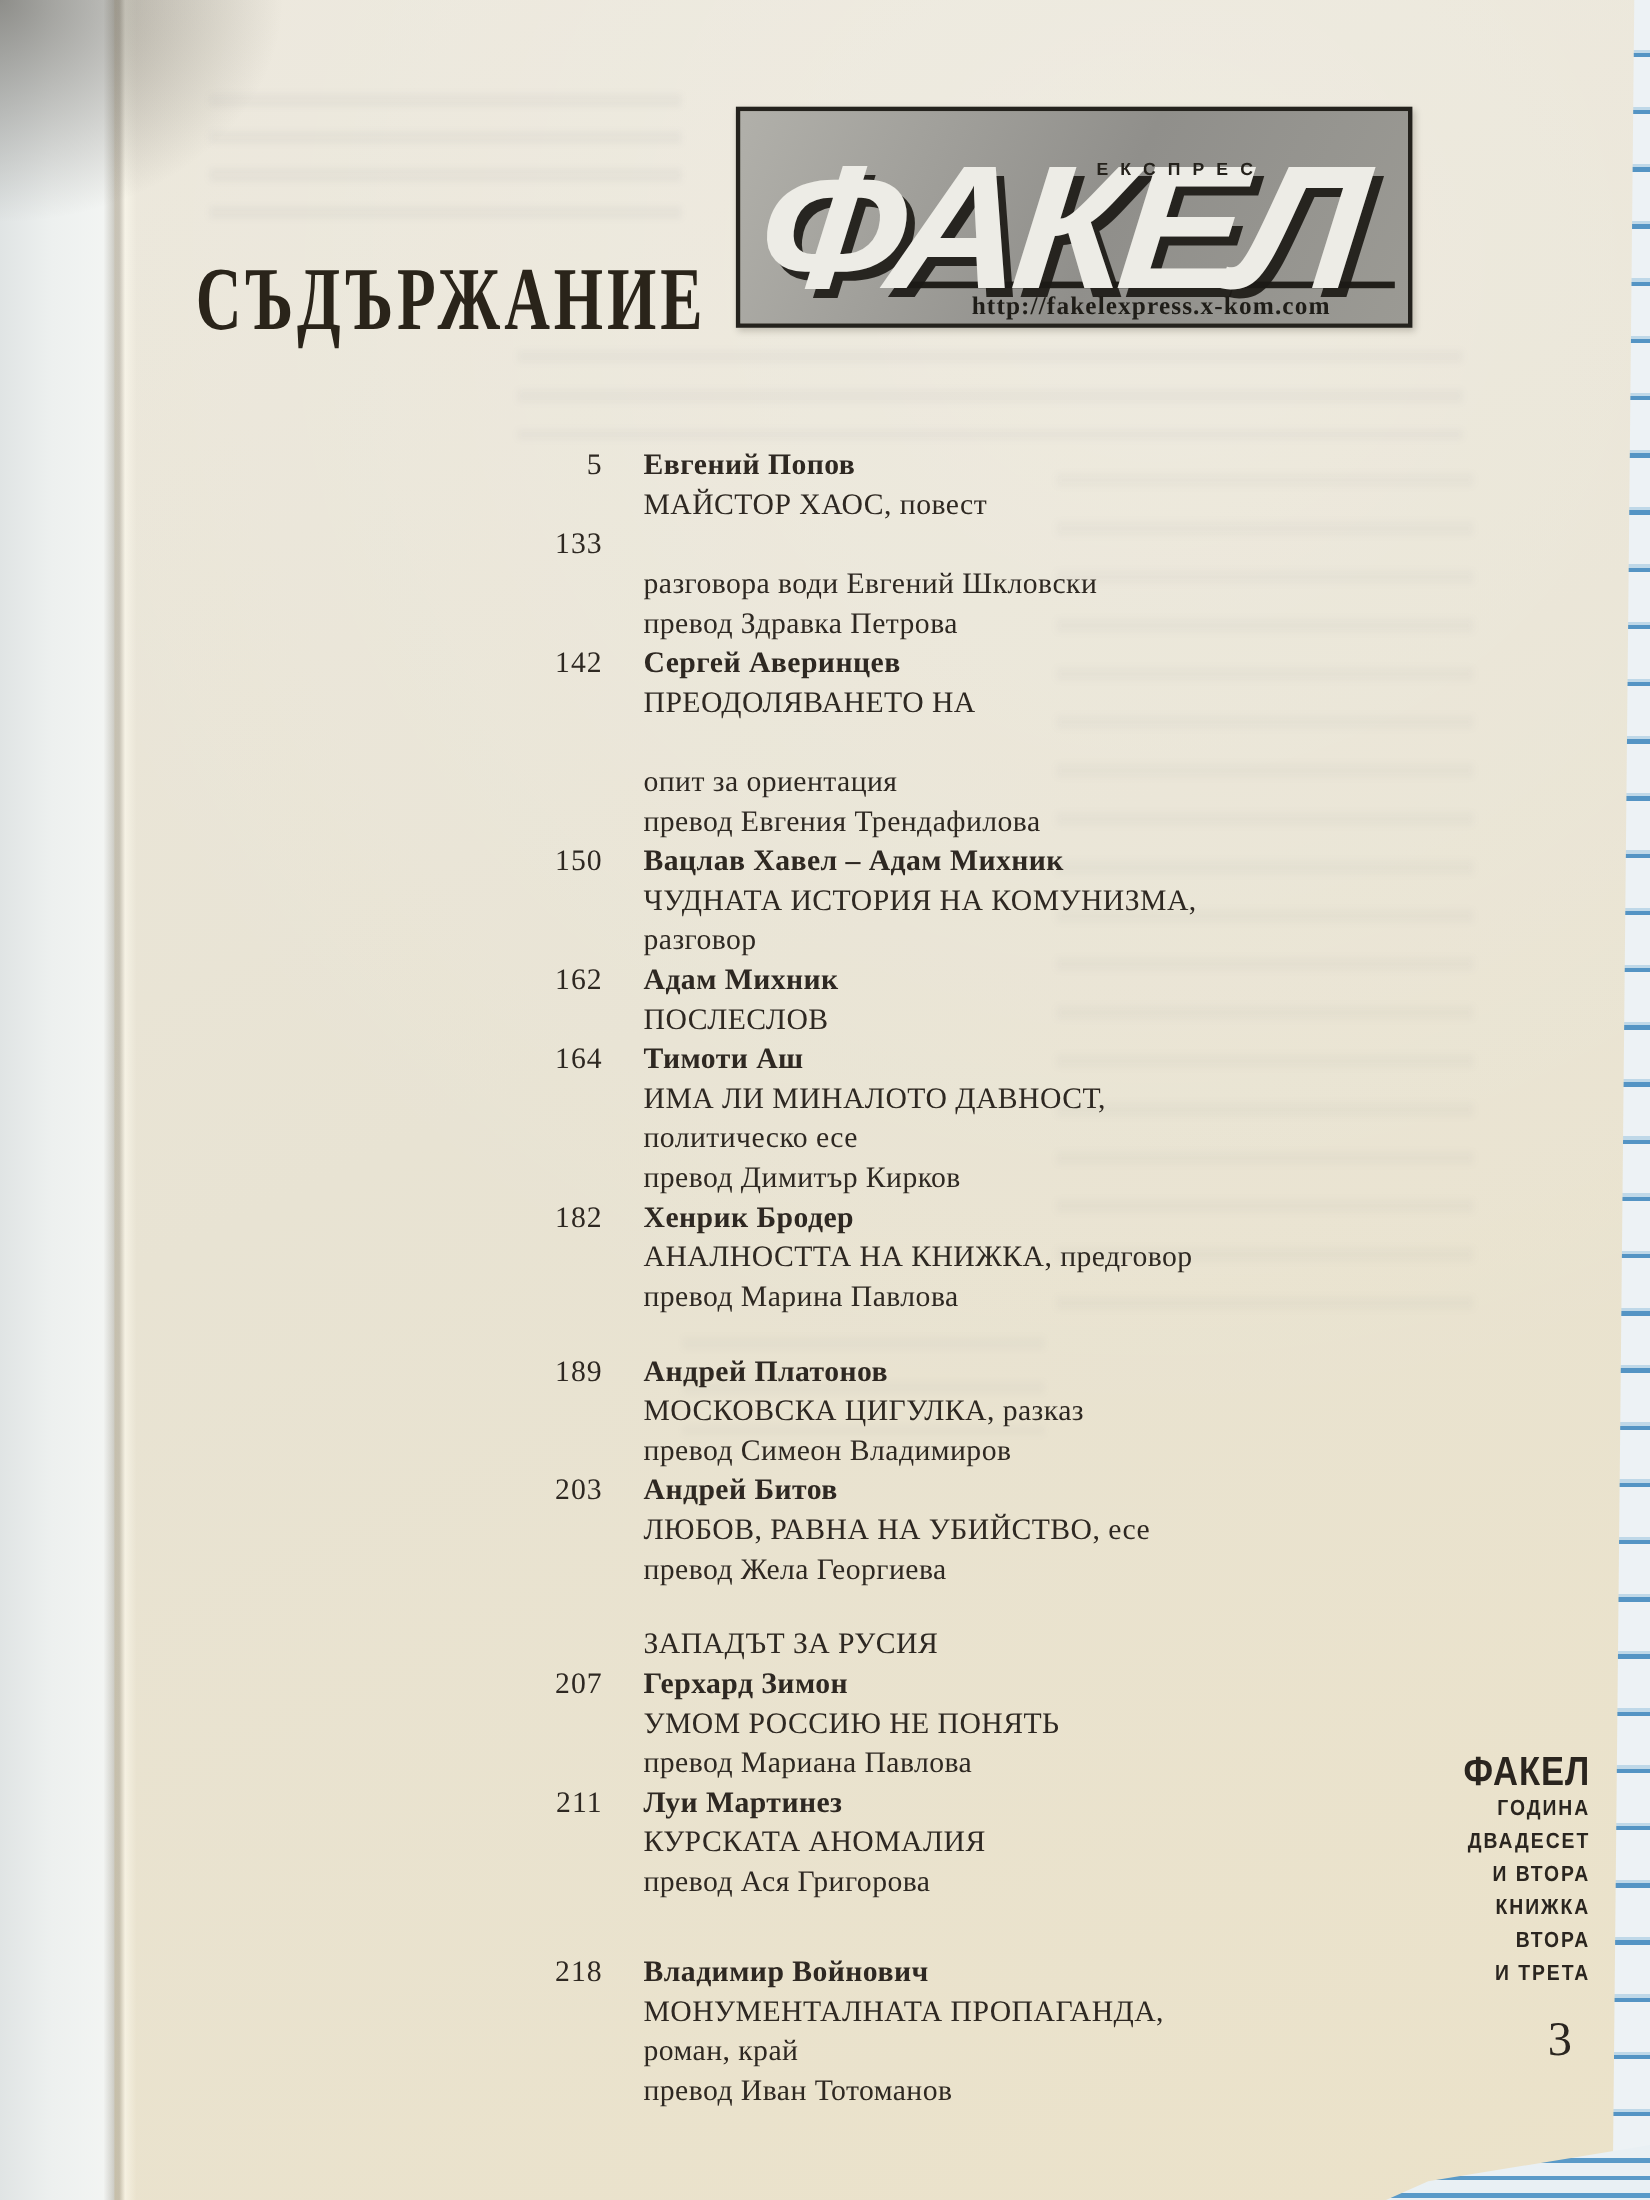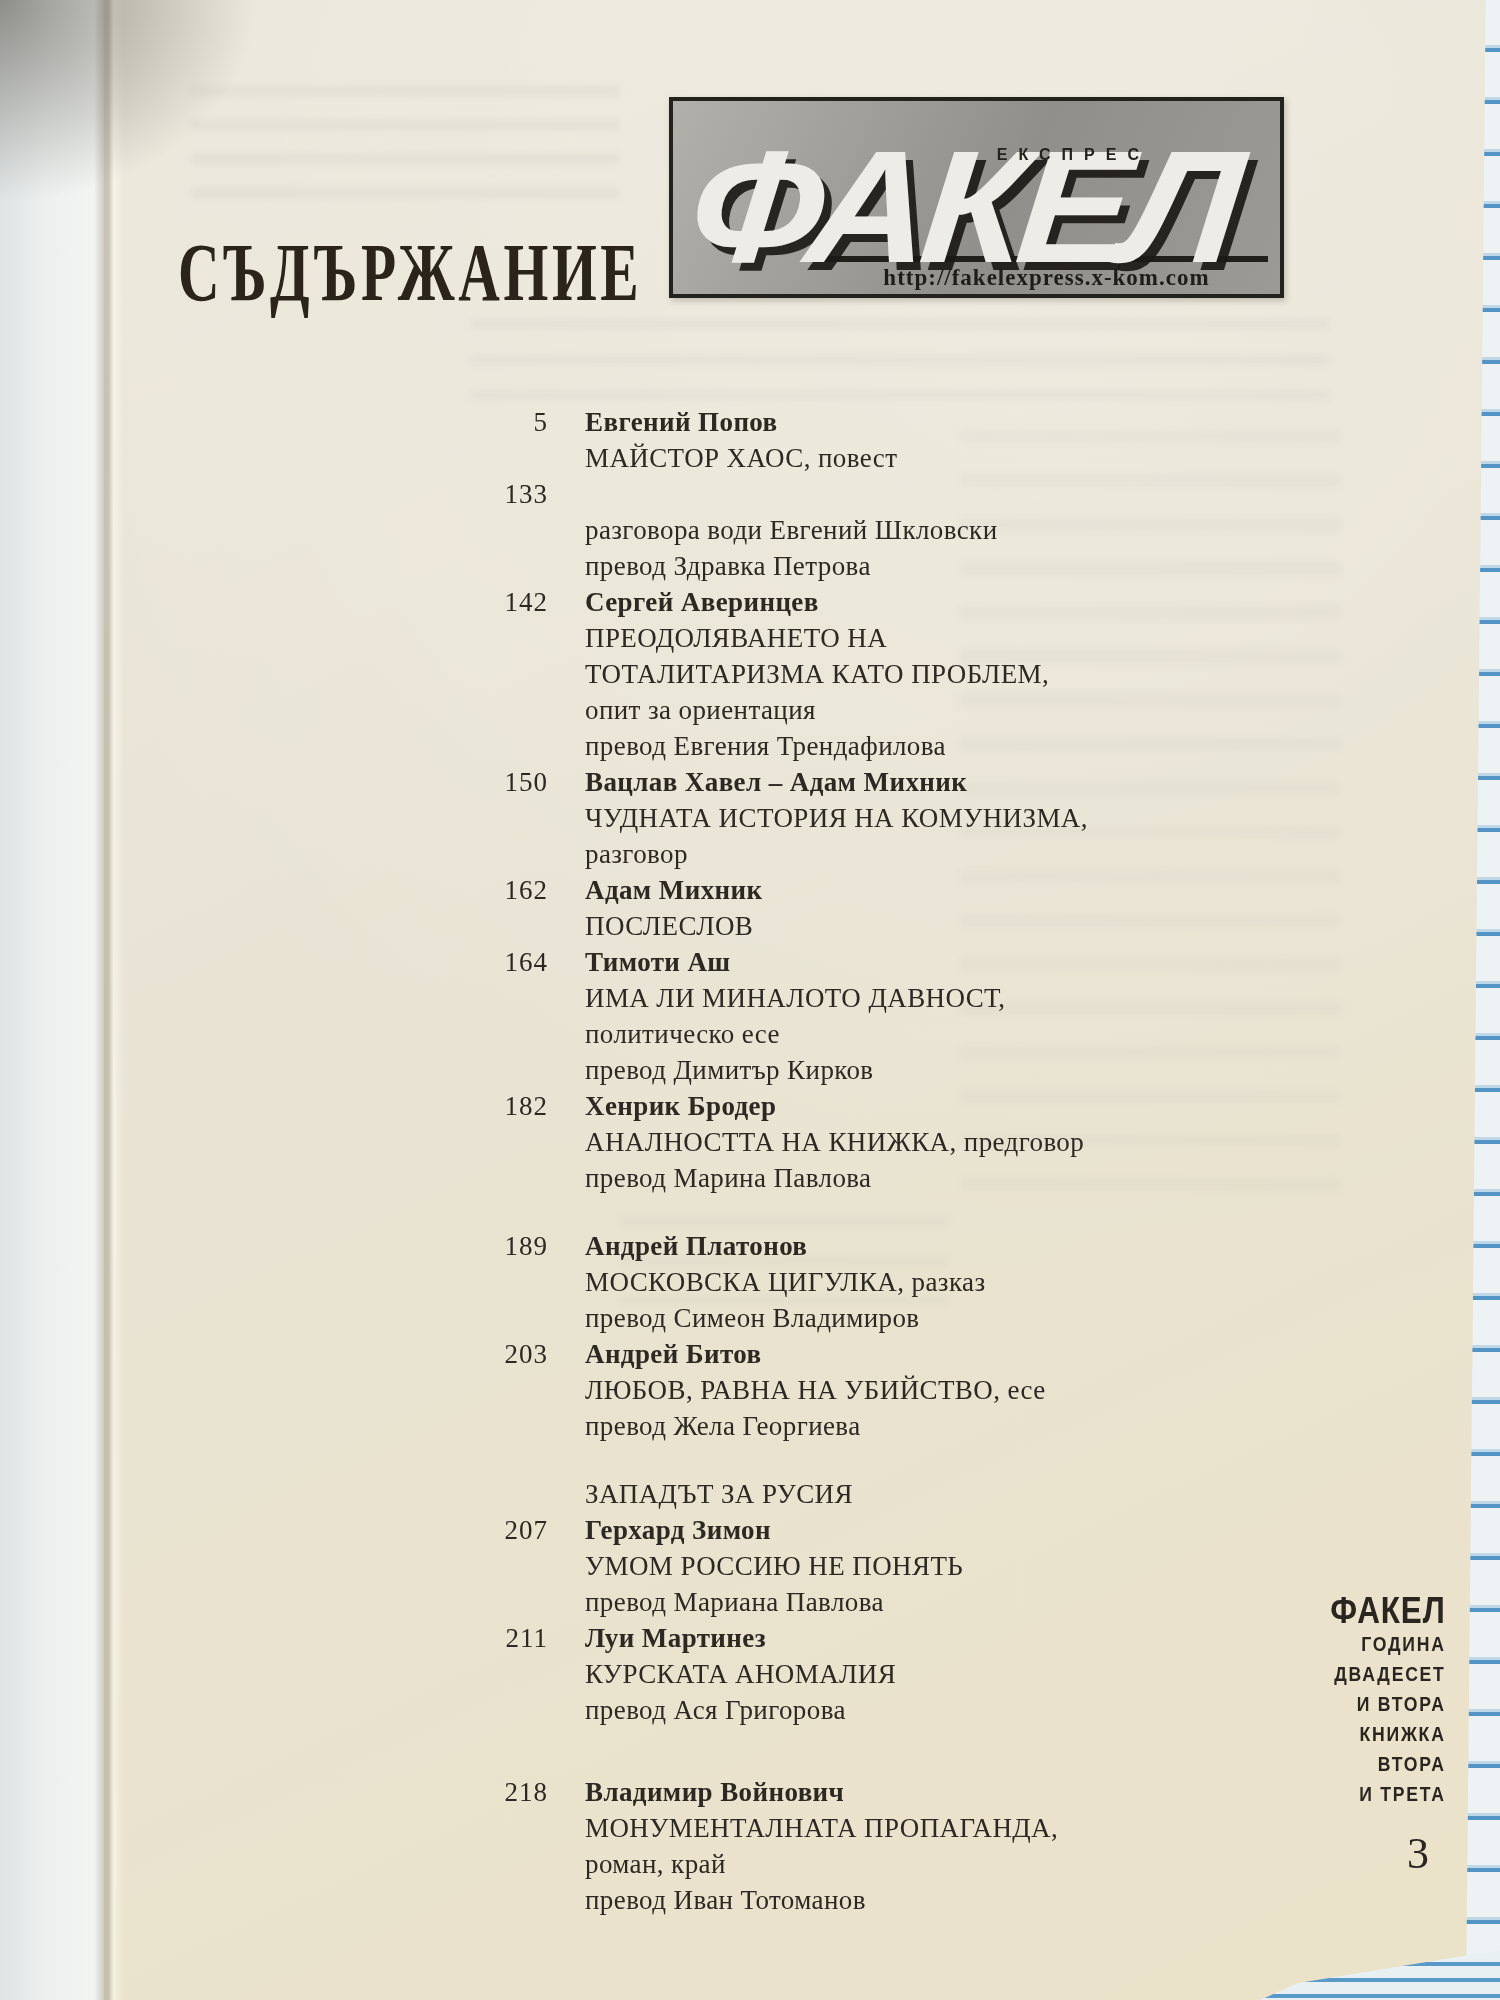--- a/index.html
+++ b/index.html
@@ -121,21 +121,20 @@
       <div class="toc-row author">
         <span class="toc-num">142</span>
         <span class="toc-text">Сергей Аверинцев</span>
       </div>
       <div class="toc-row title">
         <span class="toc-num"></span>
         <span class="toc-text">ПРЕОДОЛЯВАНЕТО НА</span>
       </div>
       <div class="toc-row title">
         <span class="toc-num"></span>
-        <span class="toc-text">ТОТАЛИТАРИЗМА КАТО ПРОБЛЕМ,</span>
       </div>
       <div class="toc-row note">
         <span class="toc-num"></span>
         <span class="toc-text">опит за ориентация</span>
       </div>
       <div class="toc-row note">
         <span class="toc-num"></span>
         <span class="toc-text">превод Евгения Трендафилова</span>
       </div>
       <div class="toc-row author">

